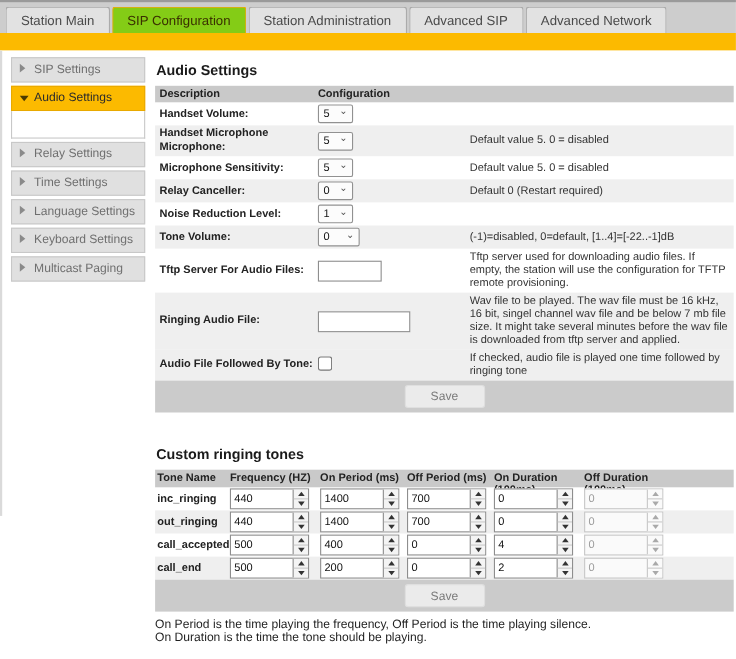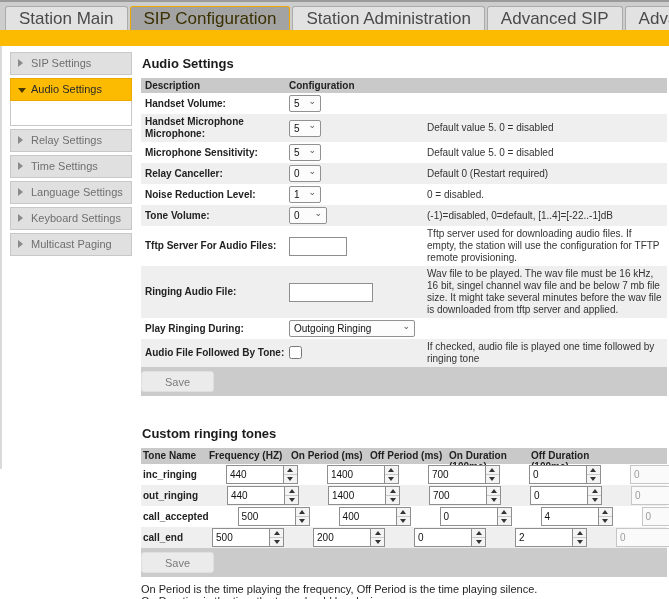--- a/index.html
+++ b/index.html
@@ -4,22 +4,22 @@
 <style>
   * { box-sizing: border-box; margin: 0; padding: 0; }
   html,body { width:669px; height:599px; overflow:hidden; background:#fff;
     font-family:"Liberation Sans", sans-serif; }
 
   
   .tabbar { height:30px; background:#CDCDCD; border-top:2px solid #9A9A9A;
     display:flex; align-items:flex-end; padding-left:5px; }
   .tab { height:24px; margin-right:2px; padding:0 13px; background:#E2E2E2;
     border:1px solid #ABABAB; border-bottom:none; border-radius:3px 3px 0 0;
-    font-size:17px; color:#4A4A4A; display:flex; align-items:center; cursor:default; white-space:nowrap; }
-  .tab.active { background:#a3a3a3; border-color:#E9A900; color:#3A3000; }
+    font-size:12px; color:#4A4A4A; display:flex; align-items:center; cursor:default; white-space:nowrap; }
+  .tab.active { background:#84cc16; border-color:#E9A900; color:#3A3000; }
   .accentbar { height:16px; background:#FCBA00; }
 
   
   .content { position:relative; height:423px; border-left:2px solid #DADADA; background:#fff; }
 
   
   .sidebar { position:absolute; left:8px; top:6px; width:122px; }
   .side-item { background:#E0E0E0; border:1px solid #C8C8C8; margin-bottom:3px;
     padding:4px 5px 4px 7px; font-size:11px; color:#6F6F6F; line-height:13px;
     display:flex; gap:6px; align-items:center; cursor:default; }
@@ -56,30 +56,30 @@
   .sel.w-md { min-width:38px; }
   .sel.w-lg { min-width:126px; }
 
   .txt { border:1px solid #8E8E8E; height:19px; font-size:10px; padding:0 3px;
     font-family:"Liberation Sans", sans-serif; background:#fff; }
   .txt.w-tftp { width:58px; }
   .txt.w-ring { width:84px; }
   .chk { width:13px; height:13px; accent-color:#444; }
 
   .save-row { background:#CBCBCB; height:29px; display:flex; align-items:center;
-    justify-content:flex-start; }
+    justify-content:center; }
   .save-btn { width:73px; height:21px; background:#EBEBEB; border:1px solid #DFDFDF;
     border-radius:3px; color:#7A7A7A; font-size:11px; font-family:"Liberation Sans", sans-serif; }
 
   
   .tones-wrap { margin-top:30px; }
   .t2 { width:526px; font-size:10px; }
   .t2 .hrow { background:#C9C9C9; display:flex; font-weight:bold; color:#222;
     padding:2px 0; height:16px; }
-  .t2 .row { display:flex; align-items:center; padding:2px 0; height:21px;gap:29px; }
+  .t2 .row { display:flex; align-items:center; padding:2px 0; height:21px; }
   .t2 .row.alt { background:#EFEFEF; }
   .c-name { width:68px; padding-left:2px; font-weight:bold; color:#222; }
   .c-freq { width:82px; } .c-onp { width:79px; } .c-offp { width:79px; }
   .c-ond { width:82px; } .c-offd { width:80px; }
 
   
   .spin { display:inline-flex; width:72px; height:19px; border:1px solid #8E8E8E;
     background:#fff; }
   .spin-val { flex:1; padding:3px 0 0 3px; font-size:10px; color:#111; overflow:hidden; }
   .spin-btns { width:14px; border-left:1px solid #8E8E8E; display:flex;
@@ -186,21 +186,20 @@
               <span>0</span>
             </span></div>
         <div class="c-help">Default 0 (Restart required)</div>
       </div>
 
       <div class="row">
         <div class="c-desc">Noise Reduction Level:</div>
         <div class="c-ctrl"><span class="sel w-sm">
               <span>1</span>
             </span></div>
-        <div class="c-help">0 = disabled.</div>
       </div>
 
       <div class="row alt">
         <div class="c-desc">Tone Volume:</div>
         <div class="c-ctrl"><span class="sel w-md">
               <span>0</span>
             </span></div>
         <div class="c-help">(-1)=disabled, 0=default, [1..4]=[-22..-1]dB</div>
       </div>
 
@@ -209,27 +208,20 @@
         <div class="c-ctrl"><input class="txt w-tftp" value="" style=""></div>
         <div class="c-help">Tftp server used for downloading audio files. If empty, the station will use the configuration for TFTP remote provisioning.</div>
       </div>
 
       <div class="row alt">
         <div class="c-desc">Ringing Audio File:</div>
         <div class="c-ctrl"><input class="txt w-ring" value="" style=""></div>
         <div class="c-help">Wav file to be played. The wav file must be 16 kHz, 16 bit, singel channel wav file and be below 7 mb file size. It might take several minutes before the wav file is downloaded from tftp server and applied.</div>
       </div>
 
-      <div class="row">
-        <div class="c-desc">Play Ringing During:</div>
-        <div class="c-ctrl"><span class="sel w-lg">
-              <span>Outgoing Ringing</span>
-            </span></div>
-        <div class="c-help"></div>
-      </div>
 
       <div class="row alt">
         <div class="c-desc">Audio File Followed By Tone:</div>
         <div class="c-ctrl"><input type="checkbox" class="chk" style=""></div>
         <div class="c-help">If checked, audio file is played one time followed by ringing tone</div>
       </div>
 
       <div class="save-row">
         <button class="save-btn">Save</button>
       </div>

